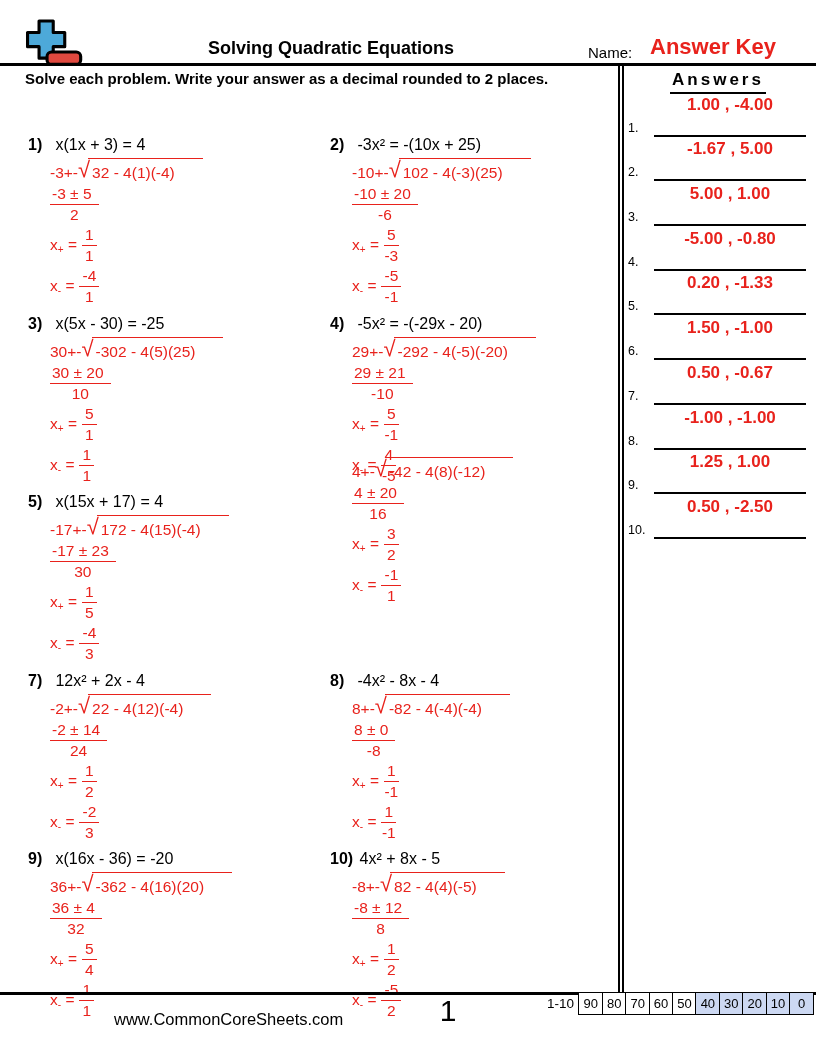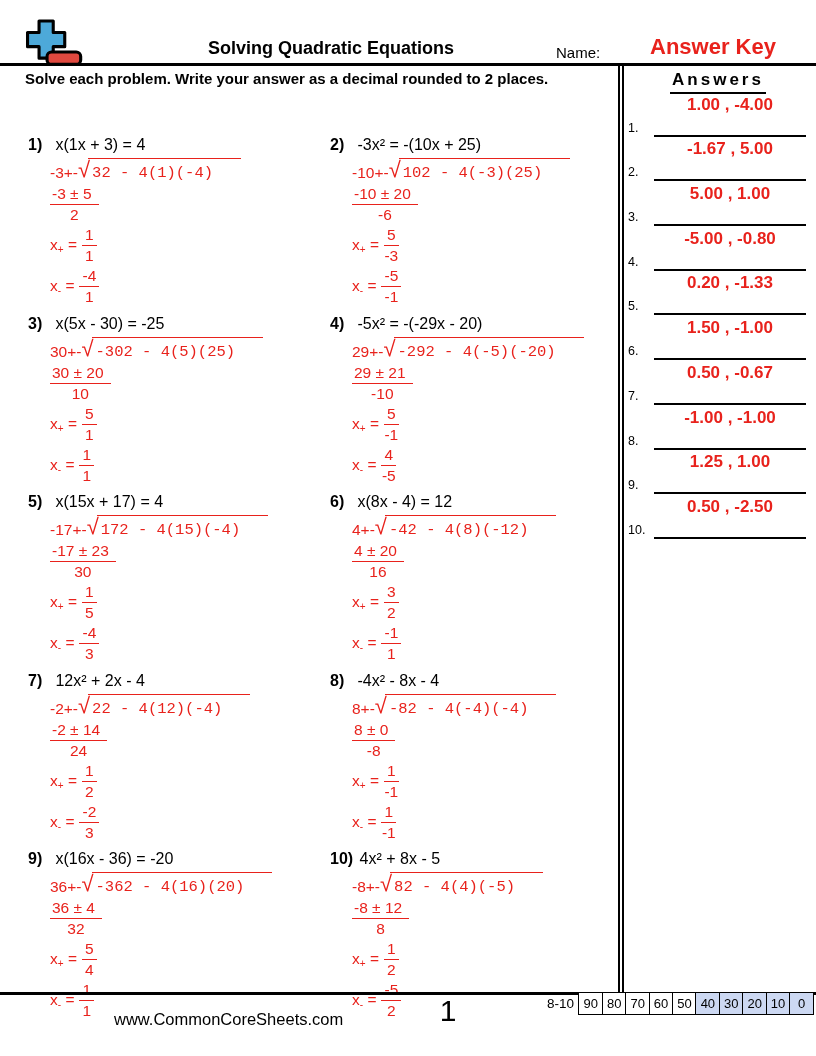--- a/index.html
+++ b/index.html
@@ -7,21 +7,21 @@
   .page {
     position:relative; width:816px; height:1056px; margin:0 auto;
     background:#fff; font-family:"Liberation Sans", sans-serif; color:#000;
     overflow:hidden;
     --red:#e8221c; --shade:#ccd8f2;
   }
   
   .logo { position:absolute; left:24px; top:18px; }
   .ws-title { position:absolute; left:41px; top:38px; width:580px; text-align:center;
     font-size:18px; font-weight:bold; }
-  .name-label { position:absolute; left:556px; top:44px; font-size:15px; }
+  .name-label { position:absolute; left:588px; top:44px; font-size:15px; }
   .answer-key { position:absolute; left:618px; top:34px; width:190px; text-align:center;
     font-size:22px; font-weight:bold; color:var(--red); }
   .header-rule { position:absolute; left:0; top:63px; width:816px; height:3px; background:#000; }
   .instruction { position:absolute; left:25px; top:70px; font-size:15px; font-weight:bold; }
   
   .divider-double { position:absolute; left:618px; top:66px; height:927px; width:6px;
     border-left:2px solid #000; border-right:2px solid #000; }
   
   .answers-title-wrap { position:absolute; left:630px; top:70px; width:176px; text-align:center; }
   .answers-title { display:inline-block; font-size:17px; font-weight:bold; letter-spacing:3px;
@@ -34,21 +34,21 @@
   
   .problems-grid { position:absolute; left:28px; top:96px; width:592px;
     display:grid; grid-template-columns:302px 290px; grid-auto-rows:178.5px; }
   .problem { overflow:visible; }
   .eq-row { font-size:16px; white-space:nowrap;margin-top:40px; }
   .pnum { font-weight:bold; display:inline-block; min-width:21px; margin-right:2px; }
   .work { margin-left:22px; color:var(--red); }
   .sqrt-row { margin-top:4px; font-size:15.5px; white-space:nowrap; display:flex; align-items:flex-start; }
   .sqrt-prefix { padding-top:6px; }
   .radical { font-size:22px; line-height:1; position:relative; top:1px; }
-  .radicand { border-top:1.8px solid var(--red); padding:5px 28px 0 4px; margin-left:-2px;font-family:Liberation Mono, monospace; }
+  .radicand { border-top:1.8px solid var(--red); padding:5px 28px 0 4px; margin-left:-2px; }
   .big-frac { display:inline-block; text-align:center; margin-top:3px; font-size:15.5px; }
   .big-frac .fnum { display:block; border-bottom:1.8px solid var(--red); padding:0 7px 1px 2px; white-space:nowrap; }
   .big-frac .fden { display:block; padding-top:1px; }
   .x-row { margin-top:2px; font-size:15.5px; display:flex; align-items:center; }
   .x-label sub { font-size:10px; vertical-align:-3px; }
   .frac { display:inline-block; text-align:center; margin-left:5px; }
   .frac .fnum { display:block; border-bottom:1.6px solid var(--red); padding:0 3px 1px 3px; }
   .frac .fden { display:block; padding-top:1px; }
   
   .footer-rule { position:absolute; left:0; top:992px; width:816px; height:2.5px; background:#000; }
@@ -293,24 +293,20 @@
         <span class="x-label"><span>x</span><sub>-</sub> <span>=</span></span>
         <span class="frac">
           <span class="fnum">-4</span>
           <span class="fden">3</span>
         </span>
       </div>
     </div>
   </div>
 
   <div class="problem">
-    <div class="eq-row">
-      <span class="pnum">6)</span>
-      <span class="eq">x(8x - 4) = 12</span>
-    </div>
     <div class="work">
       <div class="sqrt-row">
         <span class="sqrt-prefix">4+-</span>
         <span class="radical">√</span>
         <span class="radicand">-42 - 4(8)(-12)</span>
       </div>
       <div class="big-frac">
         <span class="fnum">4 ± 20</span>
         <span class="fden">16</span>
       </div>
@@ -457,21 +453,21 @@
         </span>
       </div>
     </div>
   </div>
 </div>
 
   <div class="footer-rule"></div>
   <div class="url">www.CommonCoreSheets.com</div>
   <div class="page-num">1</div>
   <div class="score-row">
-    <span class="score-label">8-10</span>
+    <span class="score-label">1-10</span>
     <span style="display:flex">
   <span class="score-cell">90</span>
 
   <span class="score-cell">80</span>
 
   <span class="score-cell">70</span>
 
   <span class="score-cell">60</span>
 
   <span class="score-cell">50</span>

